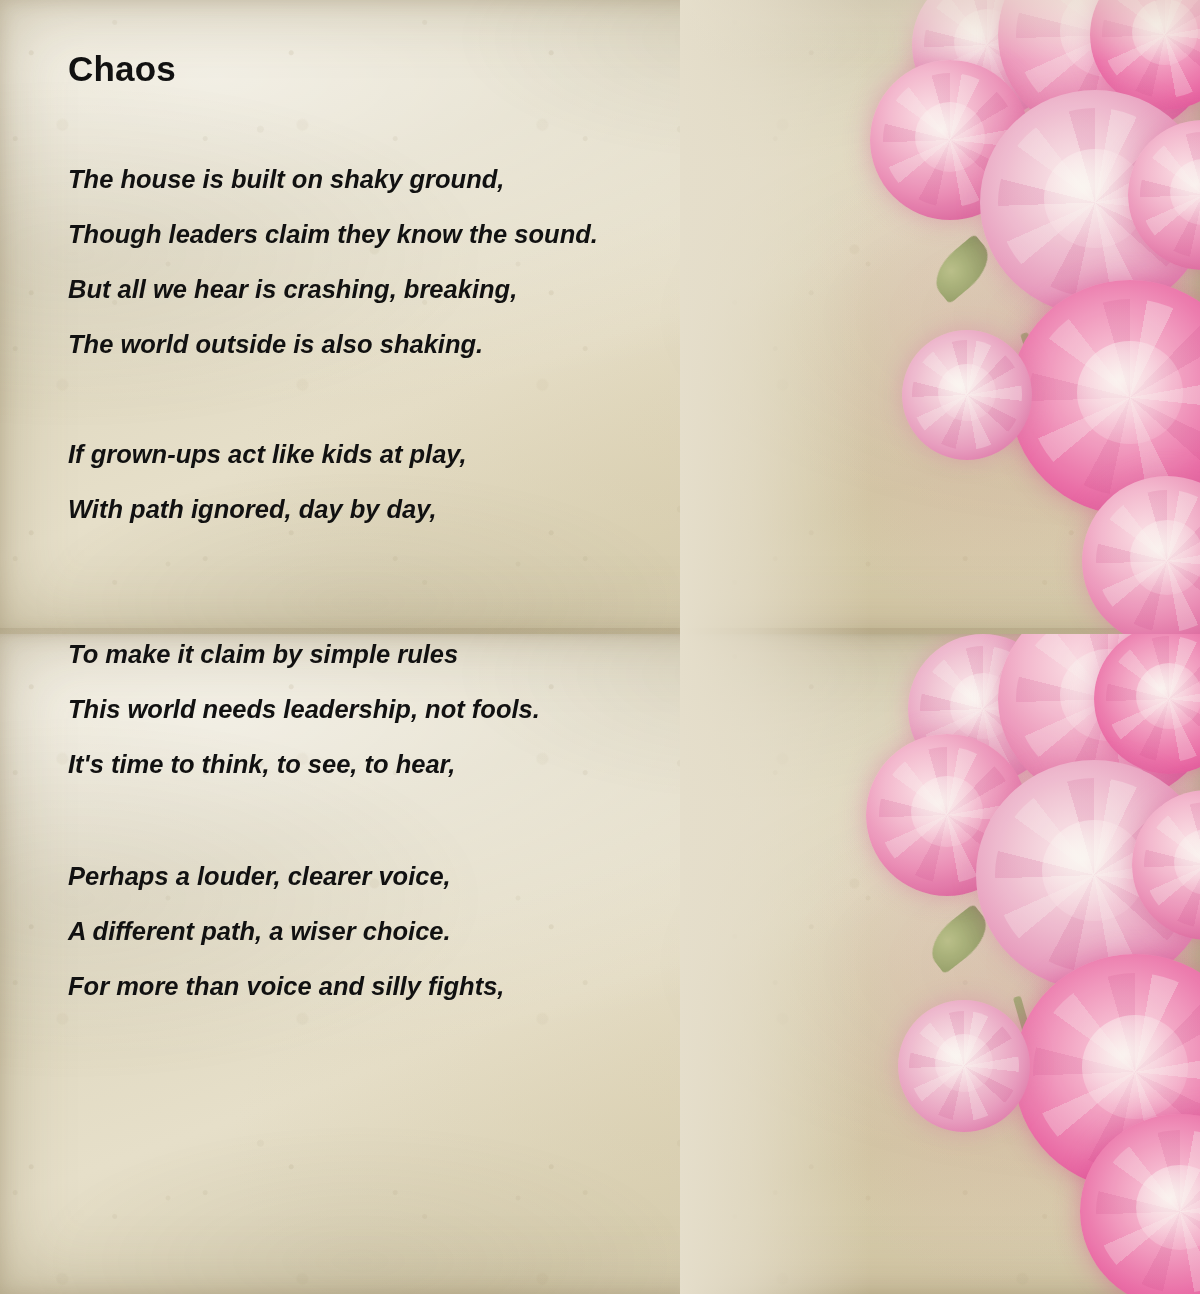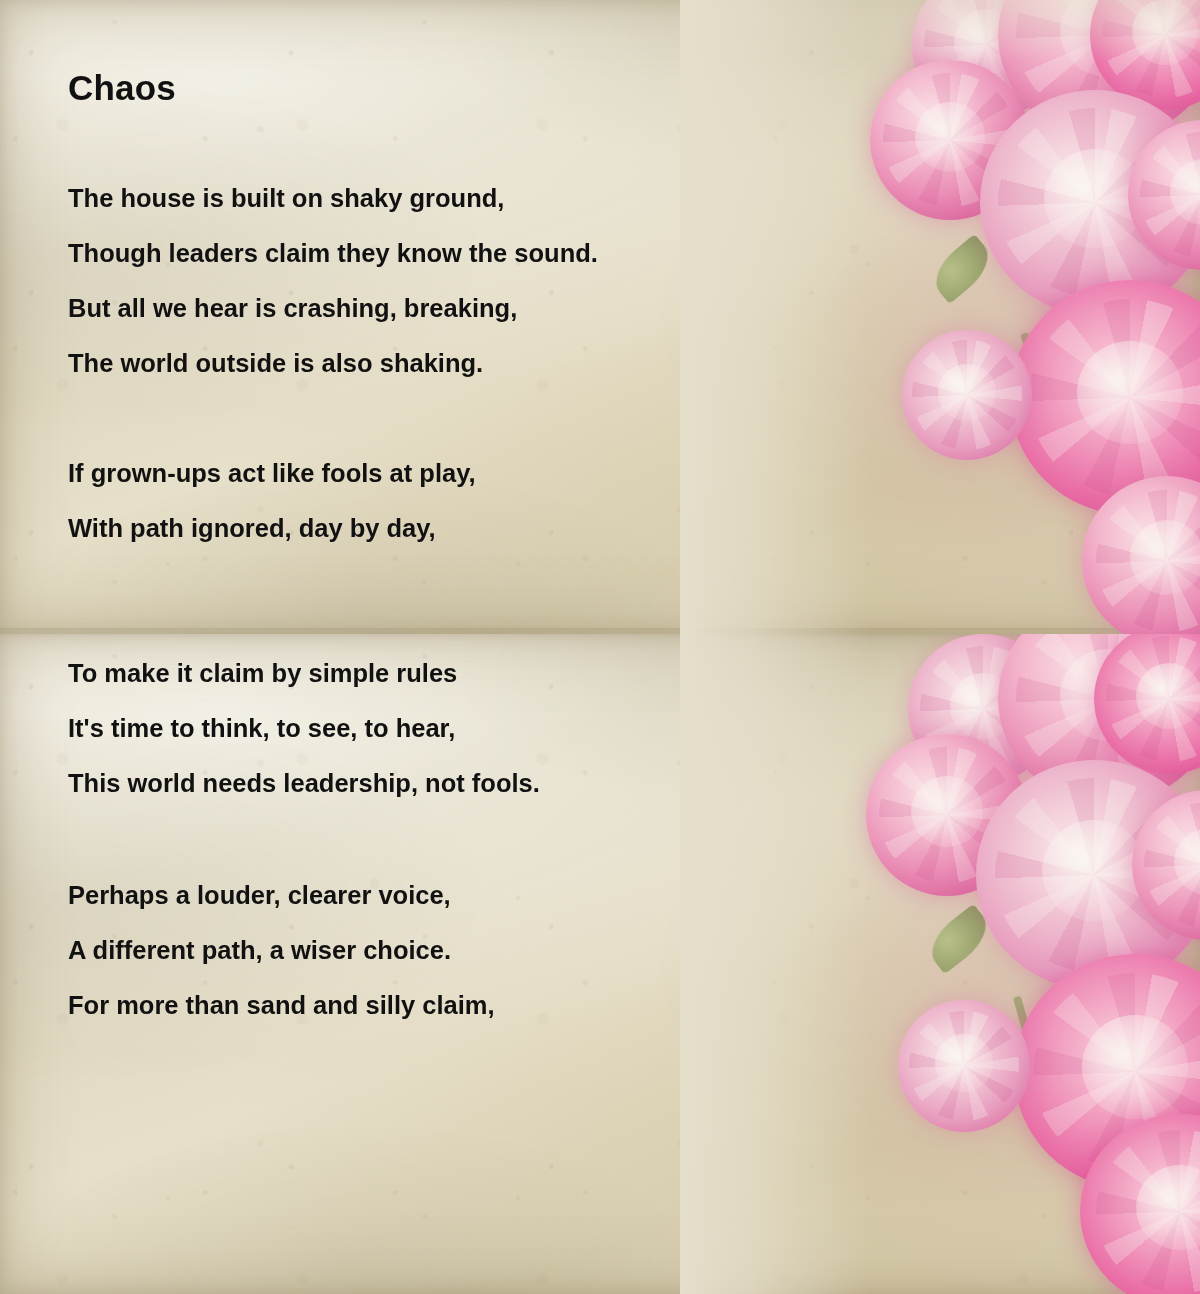--- a/index.html
+++ b/index.html
@@ -167,37 +167,38 @@
   
   .content {
     position: absolute;
     left: 68px;
     top: 0;
     width: 720px;
     z-index: 5;
   }
   .poem-title {
     margin: 0;
-    padding-top: 68px;
+    padding-top: 49px;
     font-size: 35px;
     font-weight: bold;
     color: #111;
     letter-spacing: .2px;
   }
   .stanza {
     margin: 0;
     padding: 0;
     list-style: none;
   }
   .stanza li {
     font-size: 25.5px;
     font-weight: bold;
     color: #111;
     line-height: 55px;
     white-space: nowrap;
+    font-style: italic;
   }
   .s1 { margin-top: 63px; }
   .s2 { margin-top: 55px; }
   .s3 { margin-top: 90px; }
   .s4 { margin-top: 57px; }
 </style>
 </head>
 <body>
 
 <div id="page">
@@ -326,31 +327,31 @@
     <h1 class="poem-title">Chaos</h1>
 
     <ul class="stanza s1">
       <li>The house is built on shaky ground,</li>
       <li>Though leaders claim they know the sound.</li>
       <li>But all we hear is crashing, breaking,</li>
       <li>The world outside is also shaking.</li>
     </ul>
 
     <ul class="stanza s2">
-      <li>If grown-ups act like fools at play,</li>
+      <li>If grown-ups act like kids at play,</li>
       <li>With path ignored, day by day,</li>
     </ul>
 
     <ul class="stanza s3">
       <li>To make it claim by simple rules</li>
+      <li>This world needs leadership, not fools.</li>
       <li>It's time to think, to see, to hear,</li>
-      <li>This world needs leadership, not fools.</li>
     </ul>
 
     <ul class="stanza s4">
       <li>Perhaps a louder, clearer voice,</li>
       <li>A different path, a wiser choice.</li>
-      <li>For more than sand and silly claim,</li>
+      <li>For more than voice and silly fights,</li>
     </ul>
 
   </div>
 
 </div>
 
 </body></html>

